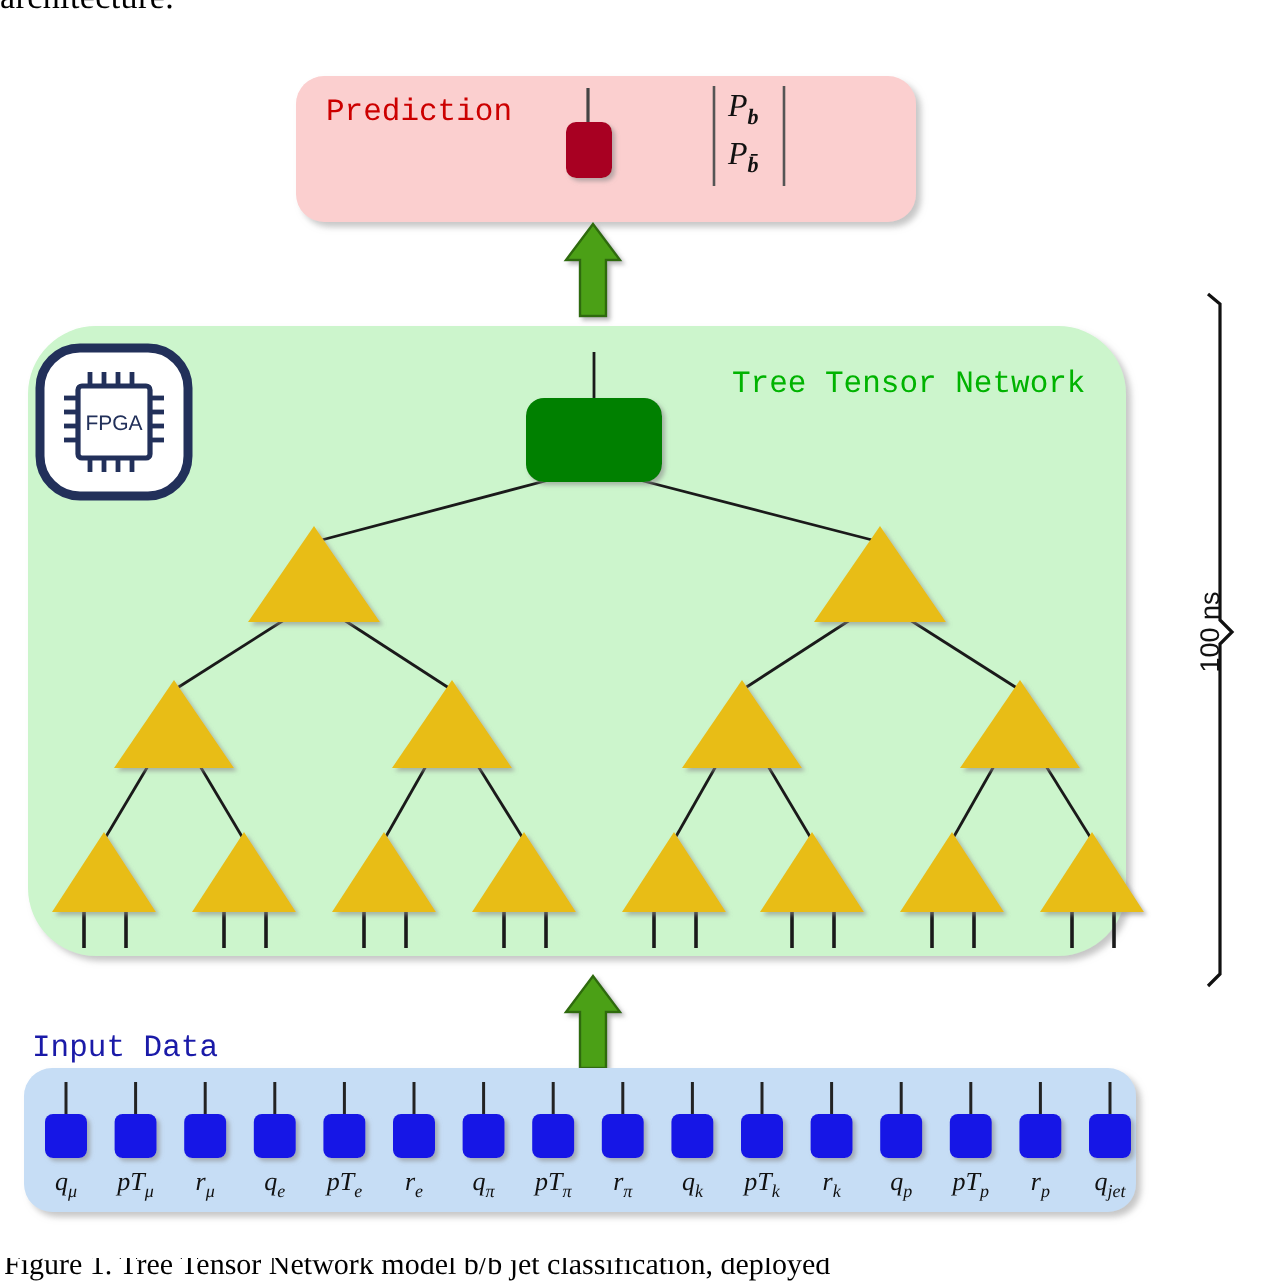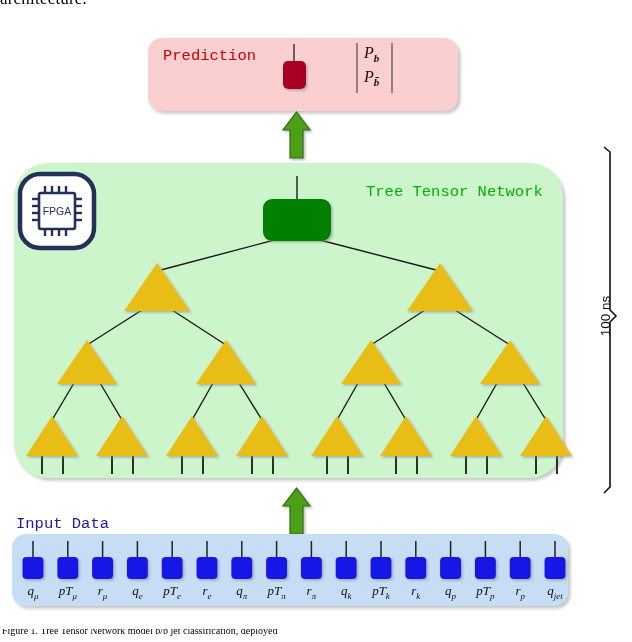--- a/index.html
+++ b/index.html
@@ -5,21 +5,21 @@
   html,body{margin:0;padding:0;background:#ffffff;}
   body{width:632px;height:642px;position:relative;overflow:hidden;
        font-family:"Liberation Serif",serif;}
   .fig{position:absolute;left:0;top:0;width:604px;height:642px;}
   svg{display:block;}
   .cut-top{position:absolute;left:0;top:0;width:632px;height:14px;overflow:hidden;}
   .cut-top span{position:absolute;left:0;top:-11px;font-family:"Liberation Serif",serif;
       font-size:17px;color:#000;letter-spacing:.2px;}
   .cut-bot{position:absolute;left:0;top:629px;width:632px;height:13px;overflow:hidden;}
   .cut-bot span{position:absolute;left:2px;top:-4px;font-family:"Liberation Serif",serif;
-      font-size:10px;color:#000;}
+      font-size:15px;color:#000;}
 </style>
 </head>
 <body>
 
 <div class="fig">
 
   <div class="cut-top">
     <span>architecture.</span>
   </div>
 

